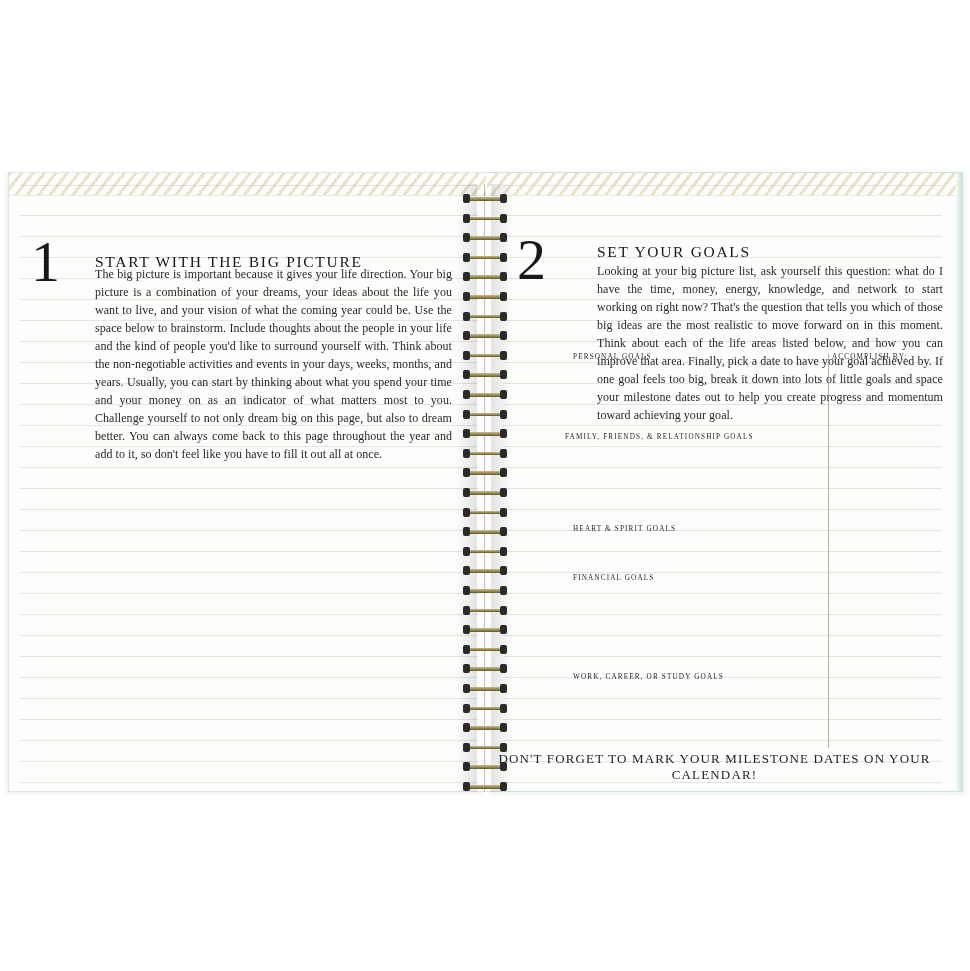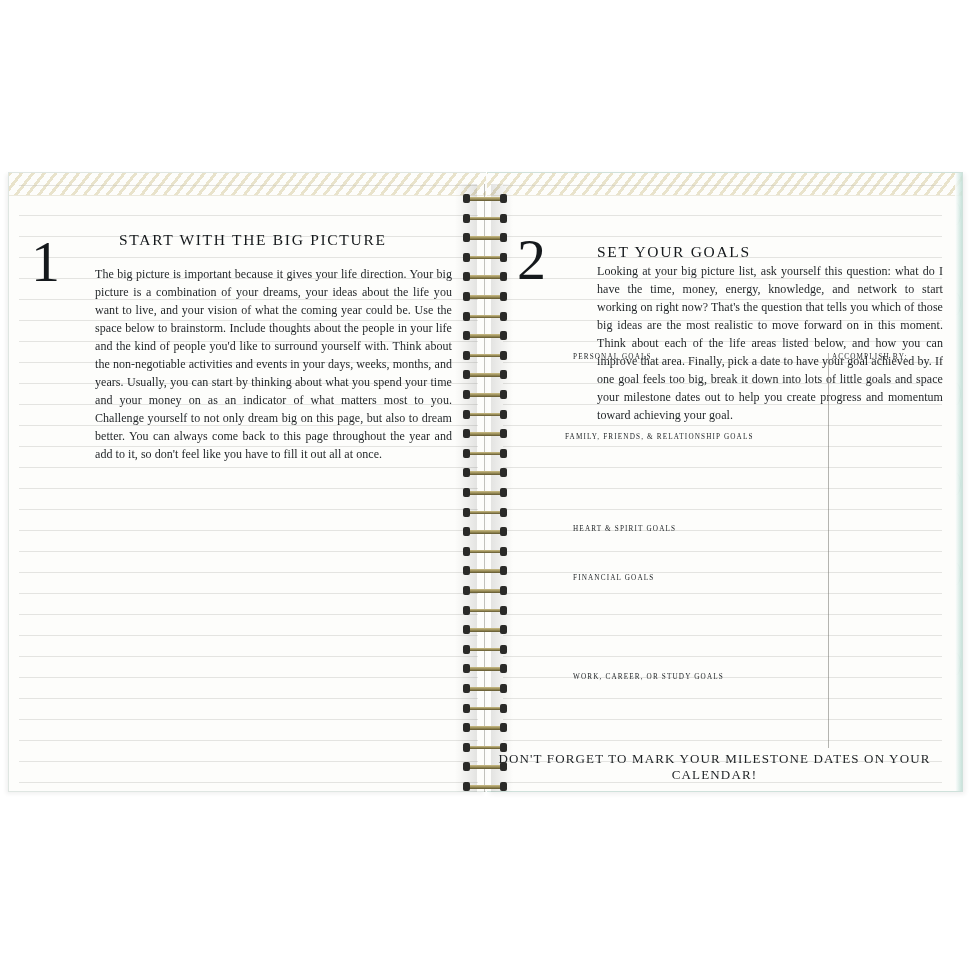--- a/index.html
+++ b/index.html
@@ -149,21 +149,21 @@
 
   .heading {
     position: absolute;
     font-family: "Liberation Serif", serif;
     font-size: 15.5px;
     letter-spacing: 1.7px;
     color: #14181b;
     text-transform: uppercase;
     font-weight: 400;
   }
-  .heading-1 { left: 86px; top: 58px; margin-left: 24px; }
+  .heading-1 { left: 86px; top: 80px; }
   .heading-2 { left: 110px; top: 70px; }
 
   .body-copy {
     position: absolute;
     font-family: Liberation Serif, serif;
     font-size: 12px;
     line-height: 18px;
     text-align: justify;
     color: #1f2326;
     letter-spacing: .05px;

